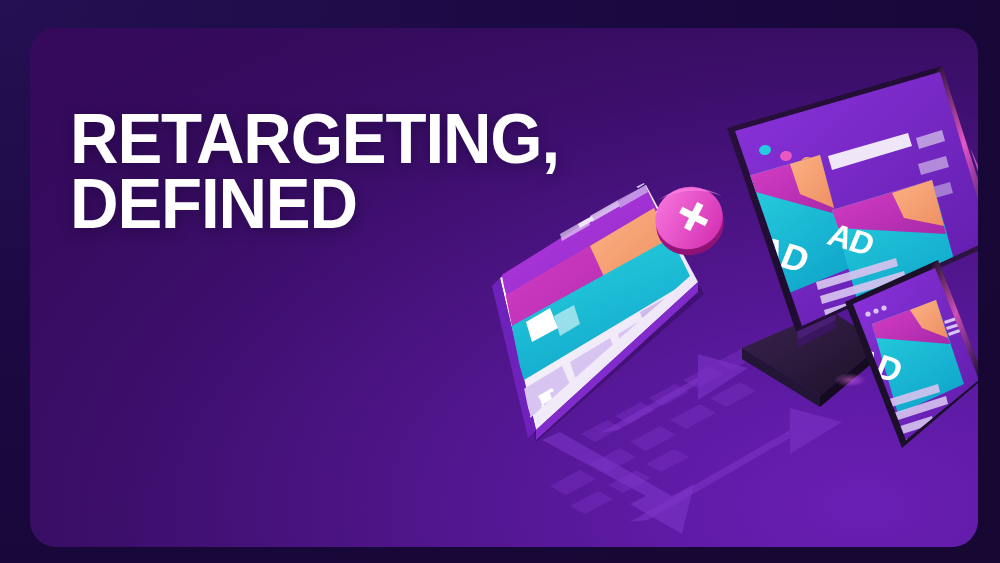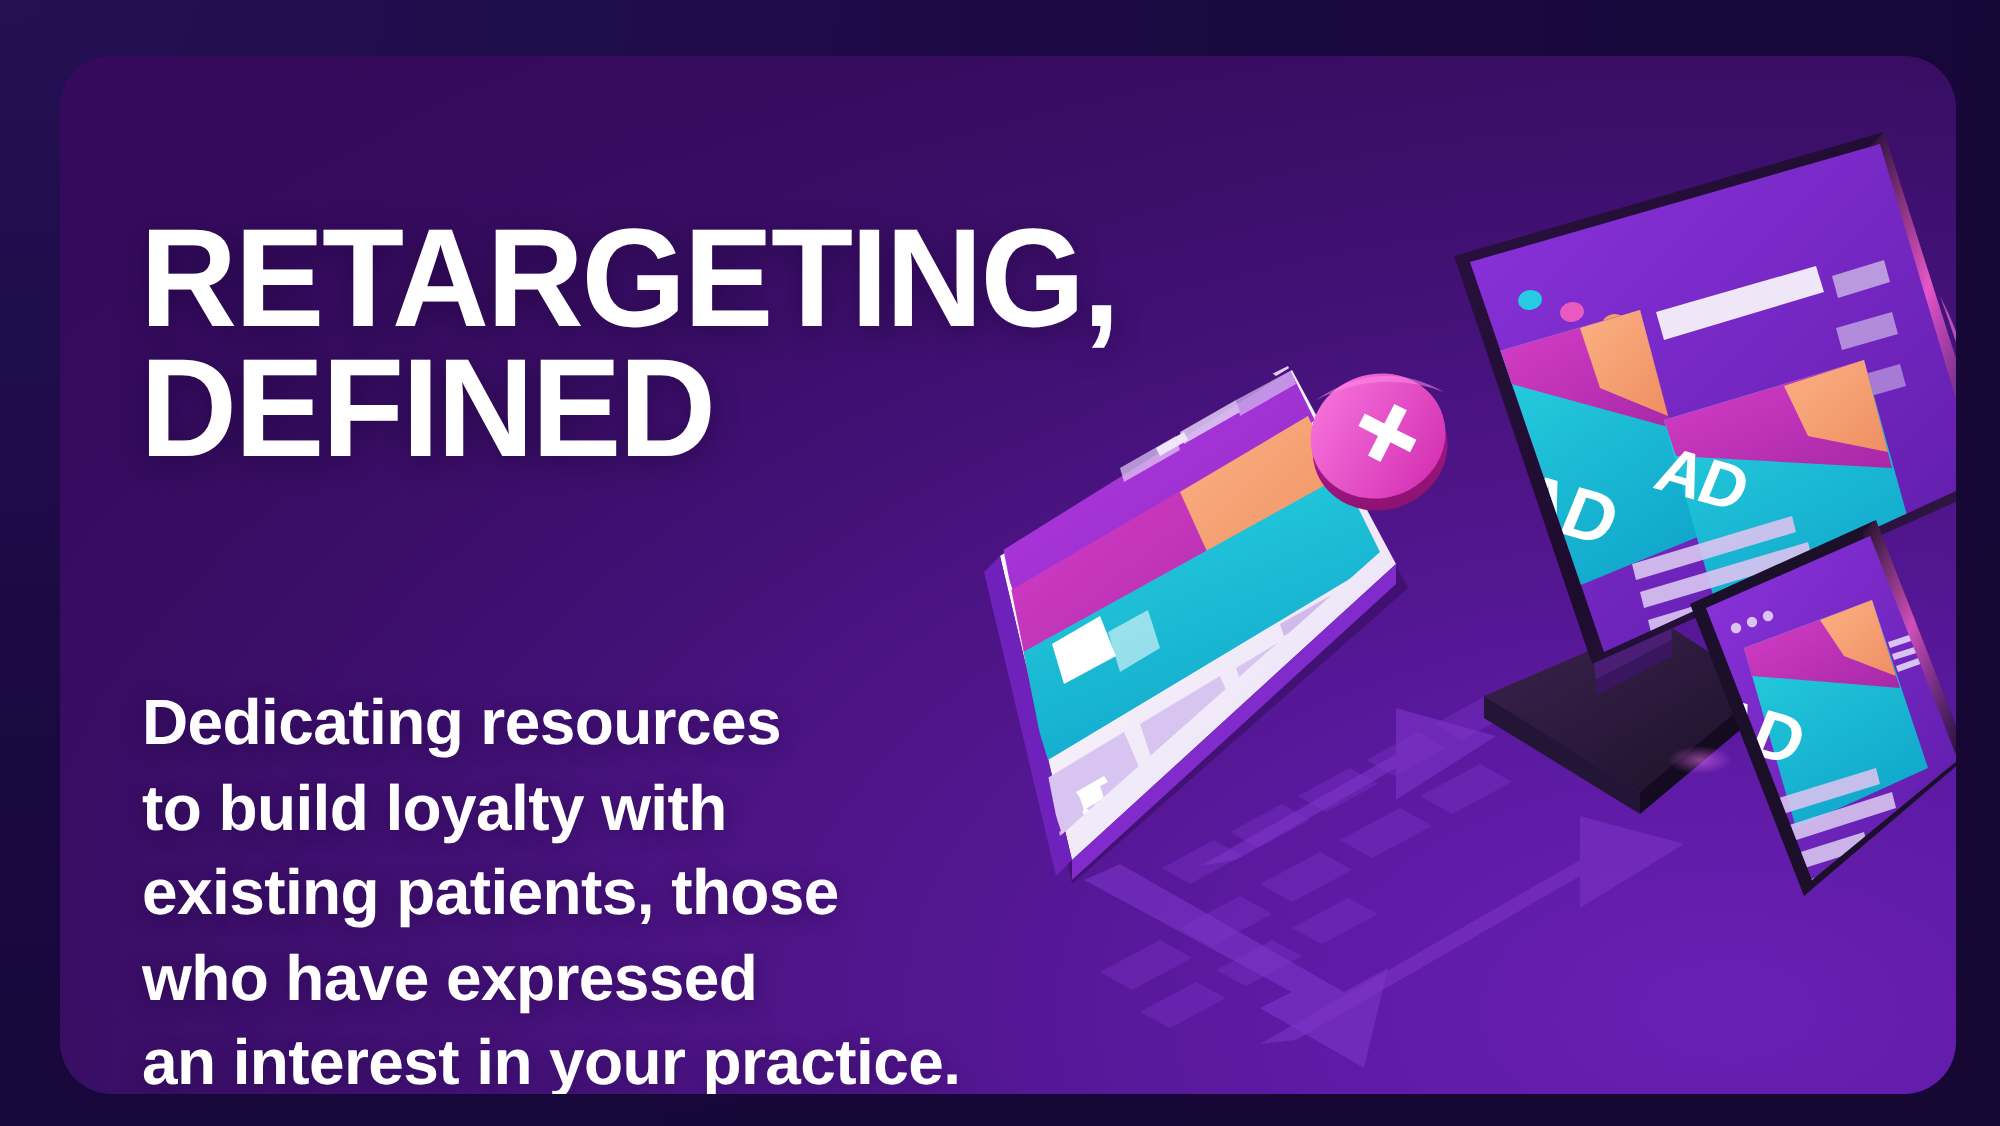--- a/index.html
+++ b/index.html
@@ -332,19 +332,14 @@
             </g>
             <path d="M628,172 q32,-22 64,-4 q-32,-12 -64,4 z" fill="#ff8ae8" opacity=".55"></path>
           </g>
         </g>
       </svg>
     </div>
 
     <h1 class="title">RETARGETING,
 DEFINED</h1>
 
-    <p class="subtitle">Dedicating resources
-to build loyalty with
-existing patients, those
-who have expressed
-an interest in your practice.</p>
   </div>
 </div>
 
 </body></html>

